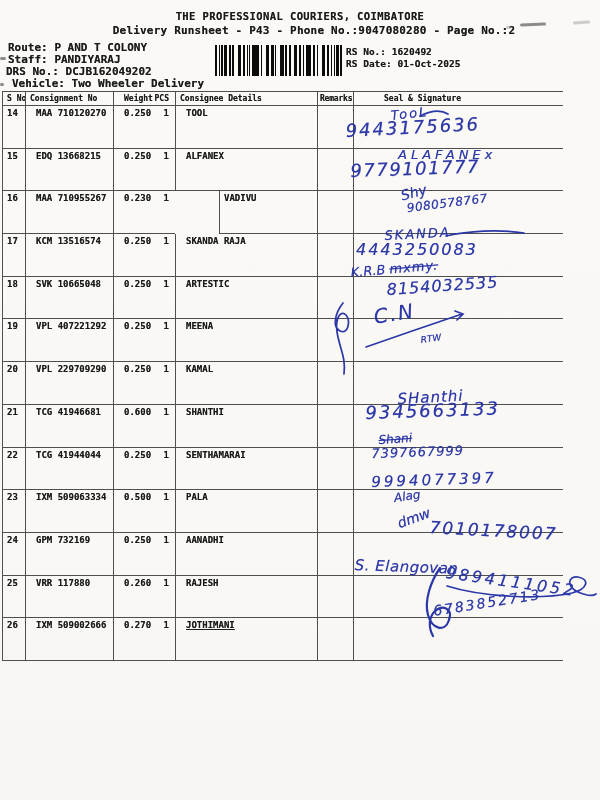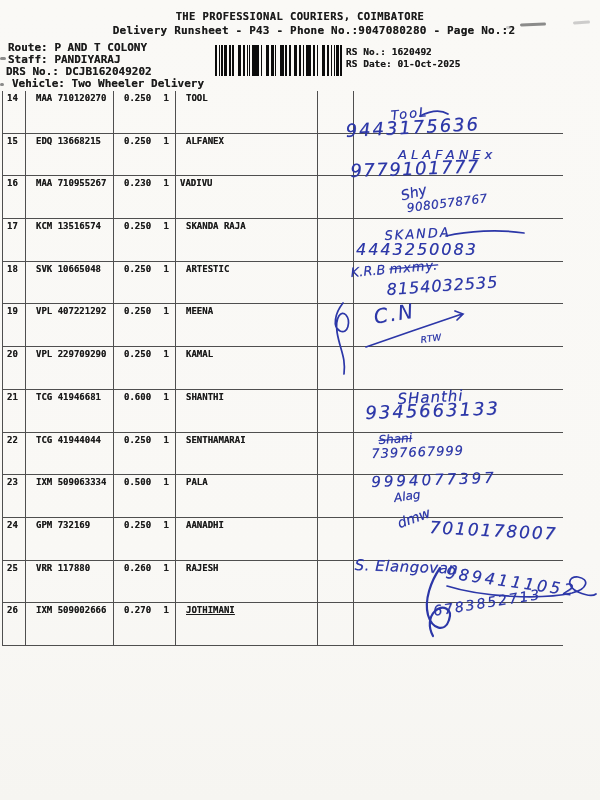--- a/index.html
+++ b/index.html
@@ -80,20 +80,31 @@
     <span>01-Oct-2025</span>
   </div>
 
   <div class="smudge dark" style="left:520px;top:23px;width:26px;height:3px;transform:rotate(-2deg);"></div>
   <div class="smudge" style="left:573px;top:21px;width:17px;height:3px;transform:rotate(-4deg);"></div>
   <div class="smudge" style="left:506px;top:26px;width:5px;height:3px;"></div>
   <div class="smudge dark" style="left:0;top:57px;width:6px;height:3px;"></div>
   <div class="smudge dark" style="left:0;top:83px;width:4px;height:3px;"></div>
 
   <div class="rtable printed">
+    <div class="t-row t-head">
+      <div class="tc">S No</div>
+      <div class="tc">Consignment No</div>
+      <div class="tc wp">
+        <span class="w">Weight</span>
+        <span>PCS</span>
+      </div>
+      <div class="tc">Consignee Details</div>
+      <div class="tc hd-remarks">Remarks</div>
+      <div class="tc last hd-seal">Seal &amp; Signature</div>
+    </div>
     <div>
         <div class="t-row">
           <div class="tc ">14</div>
           <div class="tc " style="padding-left: 10px;">MAA 710120270</div>
           <div class="tc wp">
             <span class="w">0.250</span>
             <span>1</span>
           </div>
           <div class="tc " style="padding-left: 10px;">TOOL</div>
           <div class="tc "></div>
@@ -110,21 +121,21 @@
           <div class="tc "></div>
           <div class="tc last"></div>
         </div>
         <div class="t-row">
           <div class="tc ">16</div>
           <div class="tc " style="padding-left: 10px;">MAA 710955267</div>
           <div class="tc wp">
             <span class="w">0.230</span>
             <span>1</span>
           </div>
-          <div class="tc " style="">VADIVU</div>
+          <div class="tc " style=" margin-left: 44px;">VADIVU</div>
           <div class="tc "></div>
           <div class="tc last"></div>
         </div>
         <div class="t-row">
           <div class="tc ">17</div>
           <div class="tc " style="padding-left: 10px;">KCM 13516574</div>
           <div class="tc wp">
             <span class="w">0.250</span>
             <span>1</span>
           </div>

